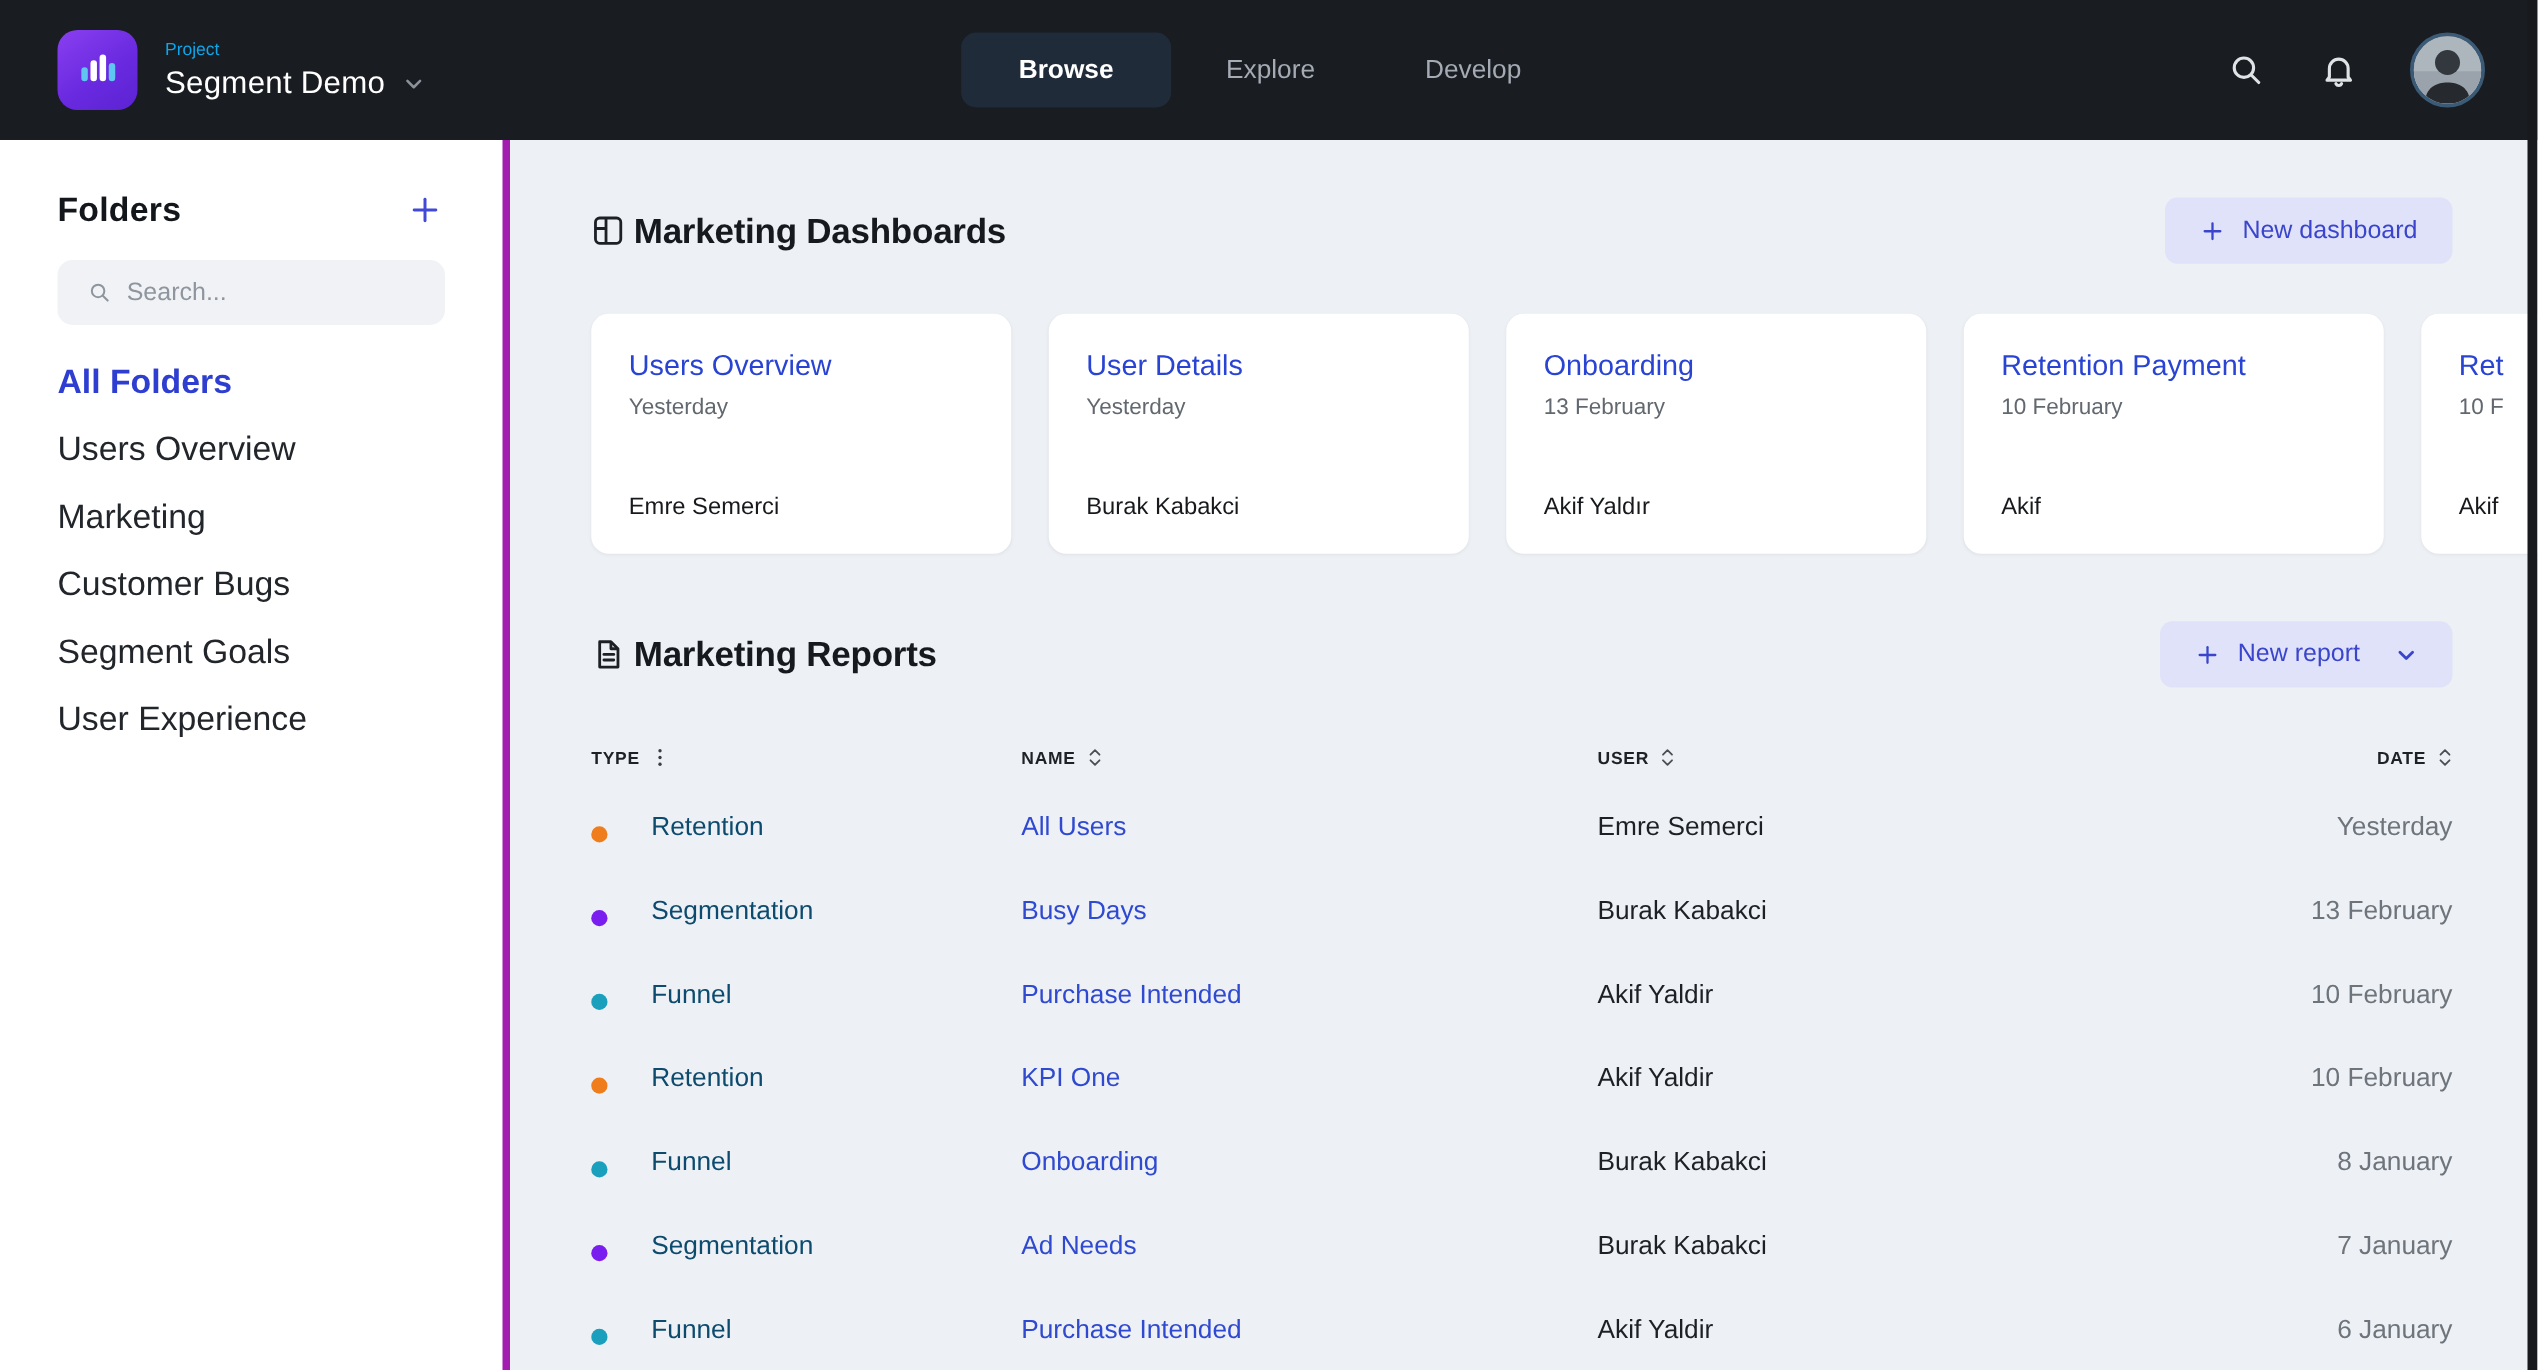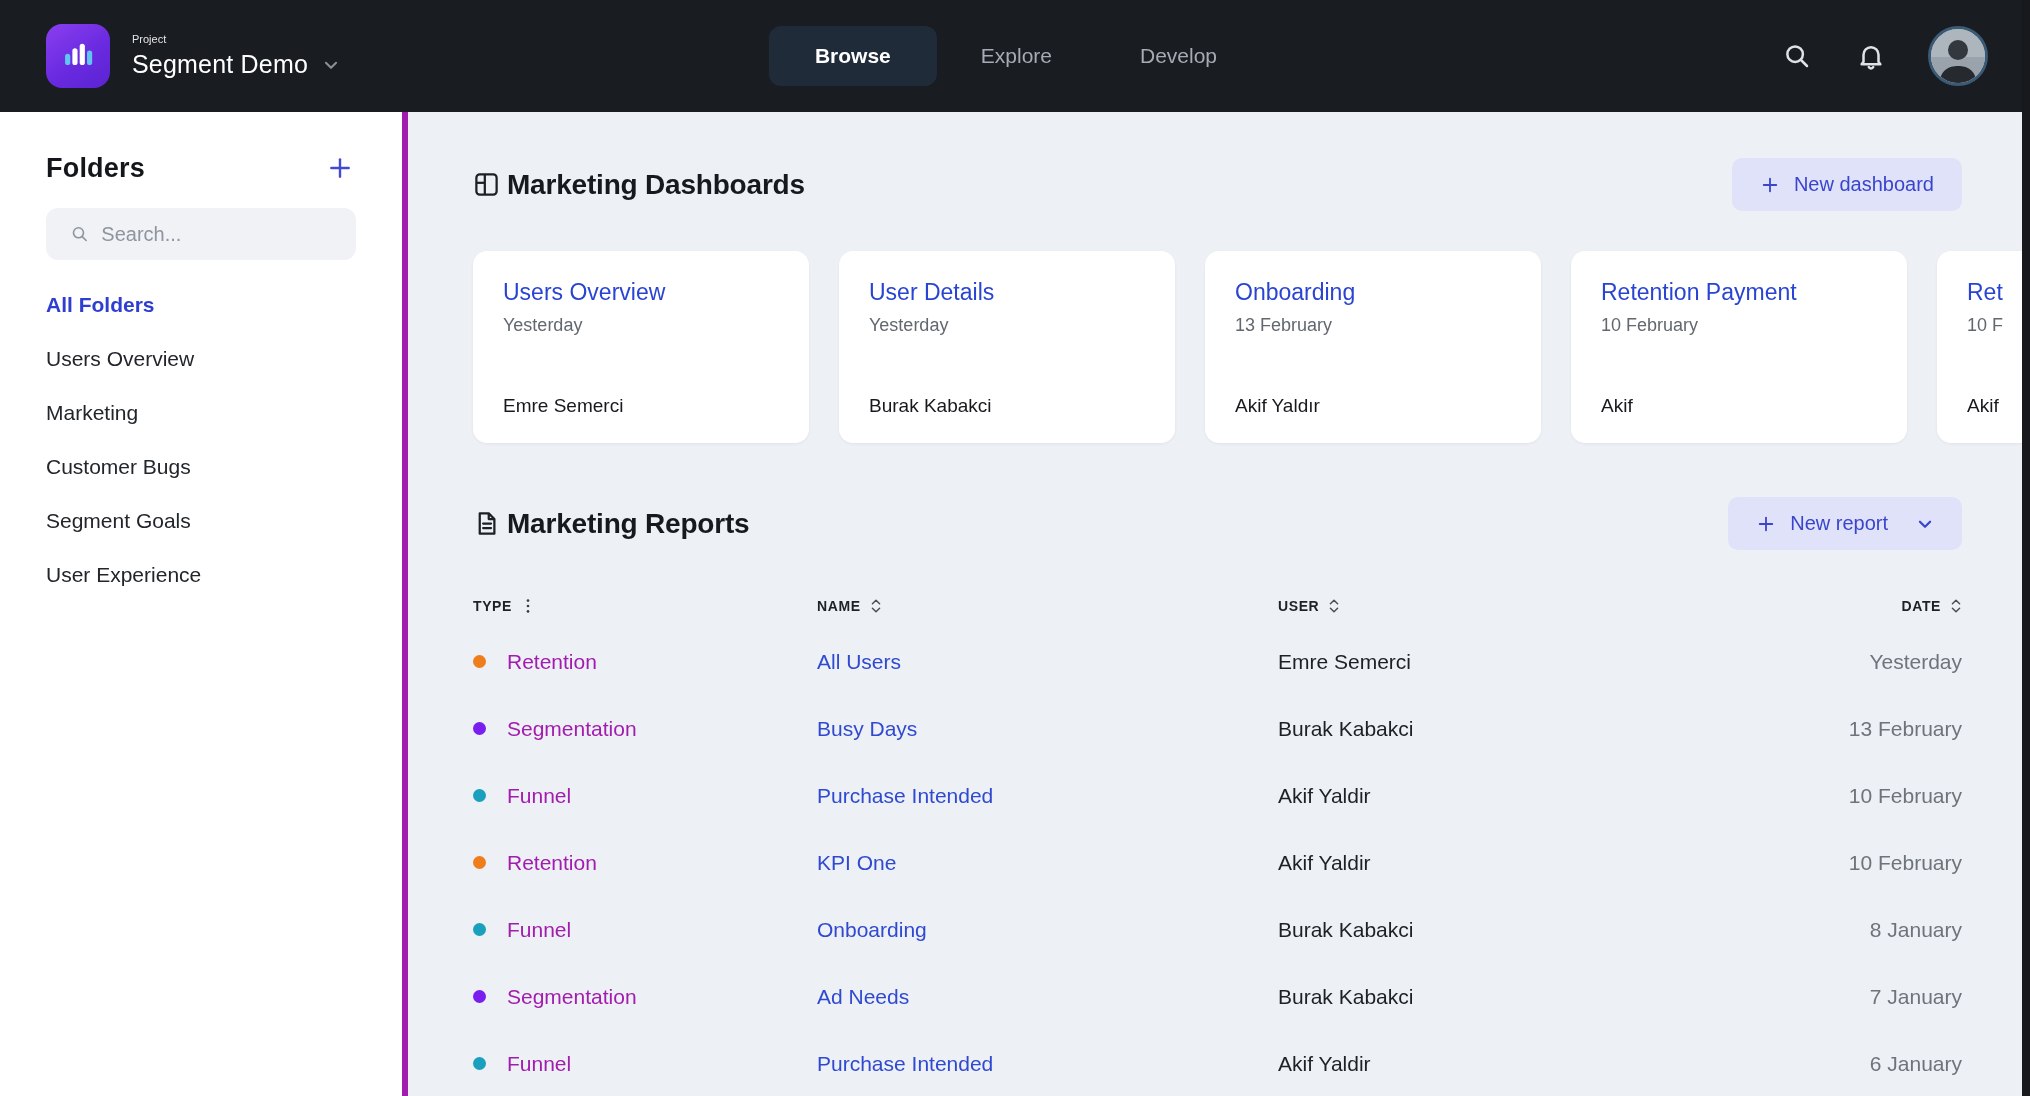--- a/index.html
+++ b/index.html
@@ -11,21 +11,21 @@
     height:112px; background:#191c21; display:flex; align-items:center;
     padding:0 42px 0 46px; position:relative; z-index:5;
   }
   .brand { display:flex; align-items:center; gap:22px; }
   .logo {
     width:64px; height:64px; border-radius:16px;
     background:linear-gradient(145deg,#8a3ff0 0%,#6a2ae0 55%,#5b23d2 100%);
     display:flex; align-items:center; justify-content:center;
   }
   .brand-text { display:flex; flex-direction:column; gap:5px; }
-  .brand-label { font-size:11px; color:#e5e5e5; }
+  .brand-label { font-size:14px; color:#0ea5e9; }
   .brand-name-row { display:flex; align-items:center; gap:14px; }
   .brand-name { font-size:25px; color:#ffffff; font-weight:500; letter-spacing:.2px; }
 
   .tabs { position:absolute; left:50%; top:0; height:100%; transform:translateX(-50%);
           display:flex; align-items:center; }
   .tab { font-size:21px; color:#a4abb4; padding:0 44px; cursor:pointer; white-space:nowrap; }
   .tab.active {
     background:#202b39; color:#ffffff; font-weight:700; border-radius:12px;
     padding:18px 46px;
   }
@@ -51,21 +51,21 @@
     display:flex; align-items:center; padding:0 24px; gap:12px;
   }
   .search-box input {
     border:none; outline:none; background:transparent; font-size:20px;
     color:#3a4047; width:100%; font-family:"Liberation Sans", sans-serif;
   }
   .search-box input::placeholder { color:#8e959e; }
 
   .folder-list { margin-top:18px; }
   .folder-item {
-    height:54px; display:flex; align-items:center; font-size:21px; color:#22262b;
+    height:54px; display:flex; align-items:center; font-size:27px; color:#22262b;
     cursor:pointer;
   }
   .folder-item.active { color:#2e3ed0; font-weight:700; }
 
   
   .main { position:absolute; left:408px; top:112px; right:0; bottom:0; padding:46px 68px 0 65px; }
 
   .section-head { display:flex; align-items:center; justify-content:space-between; }
   .section-title-wrap { display:flex; align-items:center; gap:7px; }
   .section-title { font-size:28px; font-weight:600; color:#16191d; letter-spacing:-.2px; }
@@ -94,21 +94,21 @@
     display:grid; grid-template-columns:344px 461px 480px 1fr; align-items:center;
     height:44px;
   }
   .th { font-size:14px; font-weight:700; letter-spacing:.6px; color:#1e2227;
         display:flex; align-items:center; gap:9px; text-transform:uppercase; }
   .th.right { justify-content:flex-end; }
   .trow {
     display:grid; grid-template-columns:344px 461px 480px 1fr; align-items:center;
     height:67px;
   }
-  .cell-type { display:flex; align-items:center; gap:21px; font-size:21px; color:#a21caf; }
+  .cell-type { display:flex; align-items:flex-end; gap:35px; font-size:21px; color:#0c4a6e; }
   .dot { width:13px; height:13px; border-radius:50%; flex:none; }
   .cell-name { font-size:21px; color:#2f49d1; cursor:pointer; }
   .cell-user { font-size:21px; color:#1d2126; }
   .cell-date { font-size:21px; color:#6e747c; text-align:right; }
 
   
   .edge-strip { position:absolute; right:0; top:0; width:8px; height:100%; background:#17191d; z-index:20; }
 
   svg { display:block; }
 </style>

